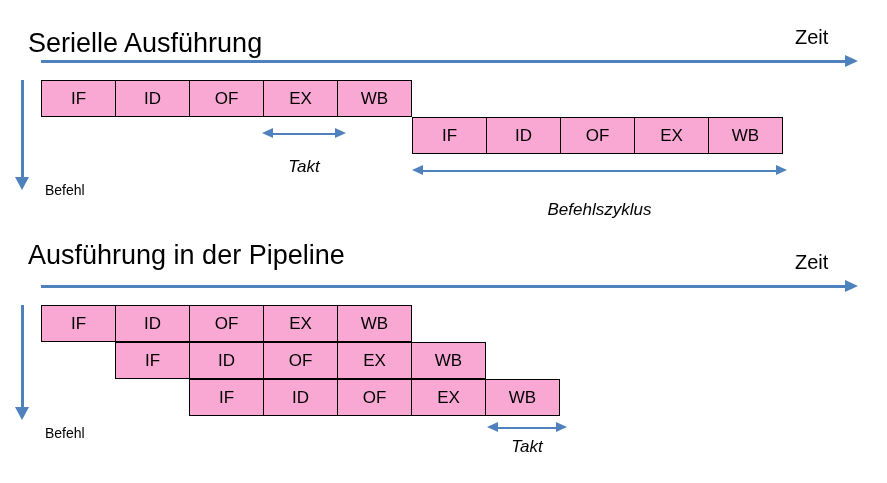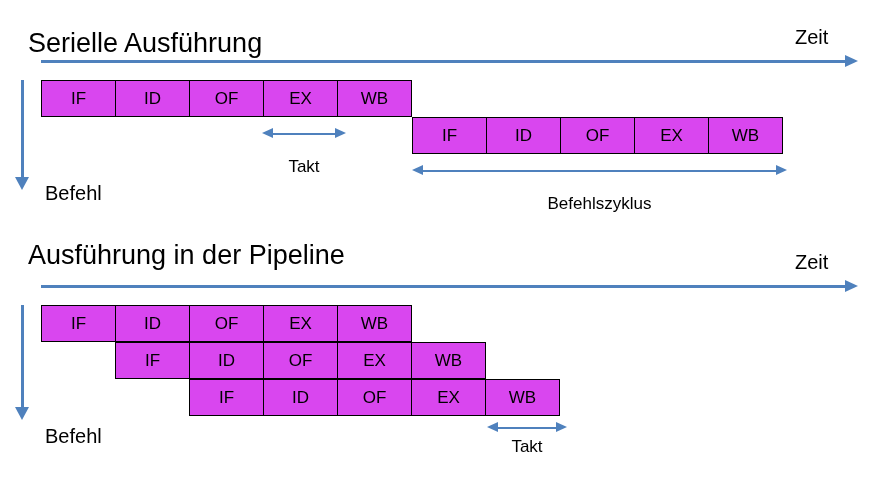--- a/index.html
+++ b/index.html
@@ -62,31 +62,31 @@
   .instr-axis .head {
     position: absolute;
     left: -1px;
     width: 0; height: 0;
     border-left: 7px solid transparent;
     border-right: 7px solid transparent;
     border-top: 13px solid #4F81BD;
   }
   .instr-label {
     position: absolute;
-    font-size: 20px;
+    font-size: 14px;
     white-space: nowrap;
   }
 
   
   .stage-row { position: absolute; display: flex; }
   .stage-cell {
     box-sizing: border-box;
     border: 1px solid #000000;
     margin-right: -1px;
-    background: #d946ef;
+    background: #f9a8d4;
     display: flex;
     align-items: center;
     justify-content: center;
     font-size: 17px;
     color: #000000;
   }
 
   
   .measure { position: absolute; height: 11px; }
   .measure .bar {
@@ -103,20 +103,21 @@
     border-top: 5px solid transparent;
     border-bottom: 5px solid transparent;
   }
   .measure .head-l { left: 0;  border-right: 11px solid #4F81BD; }
   .measure .head-r { right: 0; border-left: 11px solid #4F81BD; }
   .measure-label {
     position: absolute;
     font-size: 17px;
     white-space: nowrap;
     text-align: center;
+    font-style: italic;
   }
 </style>
 </head>
 <body>
 
 <div class="slide-section">
 
   <div class="section-title" style="left:28px; top:28px;">Serielle Ausführung</div>
 
   <div class="time-axis" style="left:41px; top:56px; width:817px;">
@@ -152,21 +153,21 @@
     <div class="bar"></div>
     <div class="head-r"></div>
   </div>
   <div class="measure-label" style="left:262px; top:157px; width:84px;">Takt</div>
 
   <div class="measure" style="left:412px; top:166px; width:375px;">
     <div class="head-l"></div>
     <div class="bar"></div>
     <div class="head-r"></div>
   </div>
-  <div class="measure-label" style="left:412px; top:194px; width:375px;">Befehlszyklus</div>
+  <div class="measure-label" style="left:412px; top:200px; width:375px;">Befehlszyklus</div>
 </div>
 
 <div class="slide-section">
 
   <div class="section-title" style="left:28px; top:240px;">Ausführung in der Pipeline</div>
 
   <div class="time-axis" style="left:41px; top:281px; width:817px;">
     <div class="line" style="width:804px;"></div>
     <div class="head" style="left:804px;"></div>
   </div>

